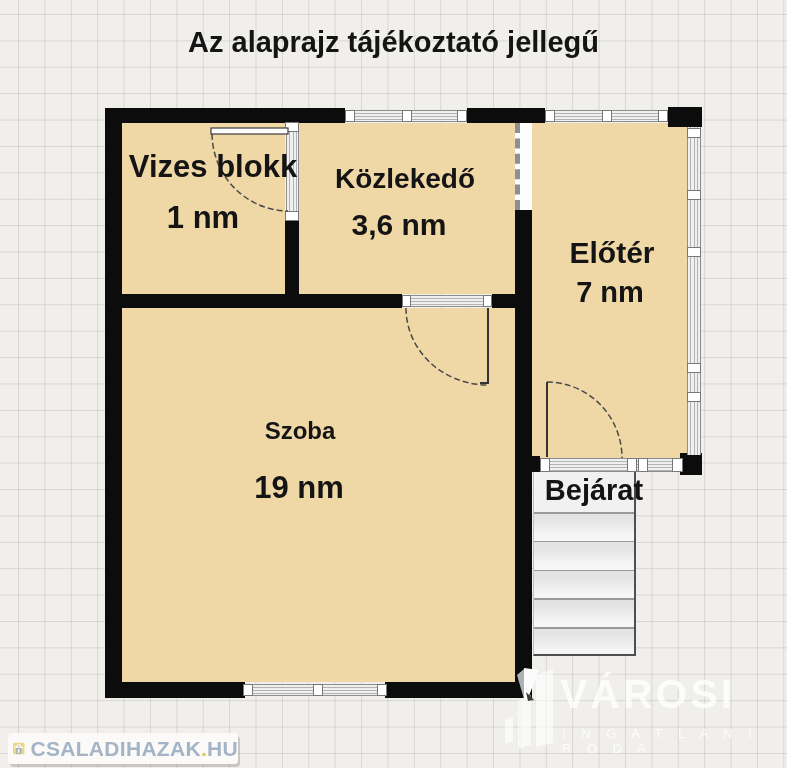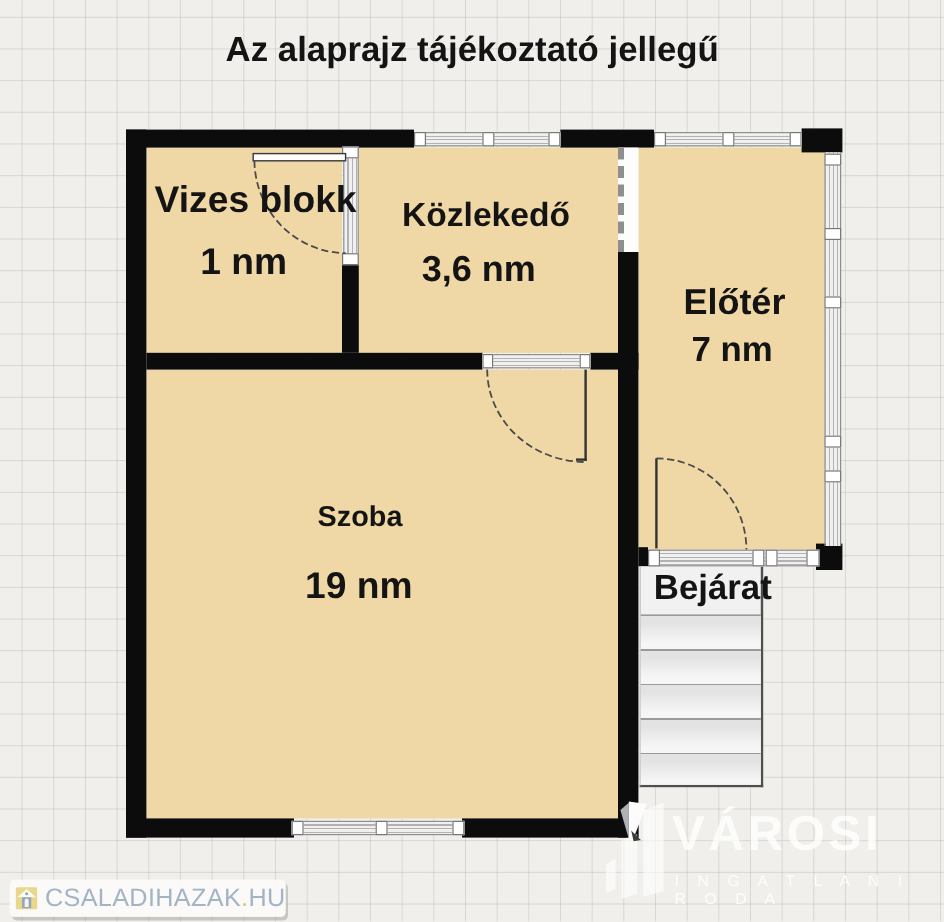--- a/index.html
+++ b/index.html
@@ -23,21 +23,21 @@
   .sash{z-index:4;background:#ffffff;border:1px solid #787878;box-sizing:border-box;}
   .opening{z-index:3;background:#fdfdfd;border-left:5px dashed #8f8f8f;box-sizing:border-box;}
   .stairs{z-index:2;background:#f1f1f1;border-right:2px solid #4f4f4f;border-bottom:2px solid #4f4f4f;
     border-left:1px solid #c0c0c0;box-sizing:border-box;}
   .steps{z-index:3;background:repeating-linear-gradient(to bottom,#9a9a9a 0 1.5px,#e3e3e3 1.5px 7px,#f6f6f6 24px 28.8px);}
   svg.overlay{position:absolute;left:0;top:0;z-index:5;}
   .lbl{z-index:6;color:#141414;font-weight:bold;text-align:center;line-height:1.1;white-space:nowrap;}
   .title{left:0;right:0;top:27px;font-size:29px;}
   .wm-badge{z-index:7;left:8px;top:733px;width:230px;height:31px;background:rgba(252,251,248,.92);
     border-radius:4px;box-shadow:2px 3px 0 rgba(150,150,145,.45);display:flex;align-items:center;gap:6px;padding-left:5px;box-sizing:border-box;}
-  .wm-text{font-weight:normal;font-size:21px;letter-spacing:.3px;color:#a2b4c6;}
+  .wm-text{font-weight:bold;font-size:21px;letter-spacing:.3px;color:#a2b4c6;}
   .wm-dot{color:#ddc75f;}
   .agency{z-index:7;left:560px;top:674px;width:220px;color:rgba(255,255,255,.78);font-weight:bold;
     font-size:41px;letter-spacing:3px;line-height:1.0;}
   .agency-sub{z-index:7;left:562px;top:726px;width:210px;color:rgba(255,255,255,.85);font-weight:normal;
     font-size:13px;letter-spacing:6px;}
 </style>
 </head>
 <body>
 
 <div class="abs lbl title">Az alaprajz tájékoztató jellegű</div>

